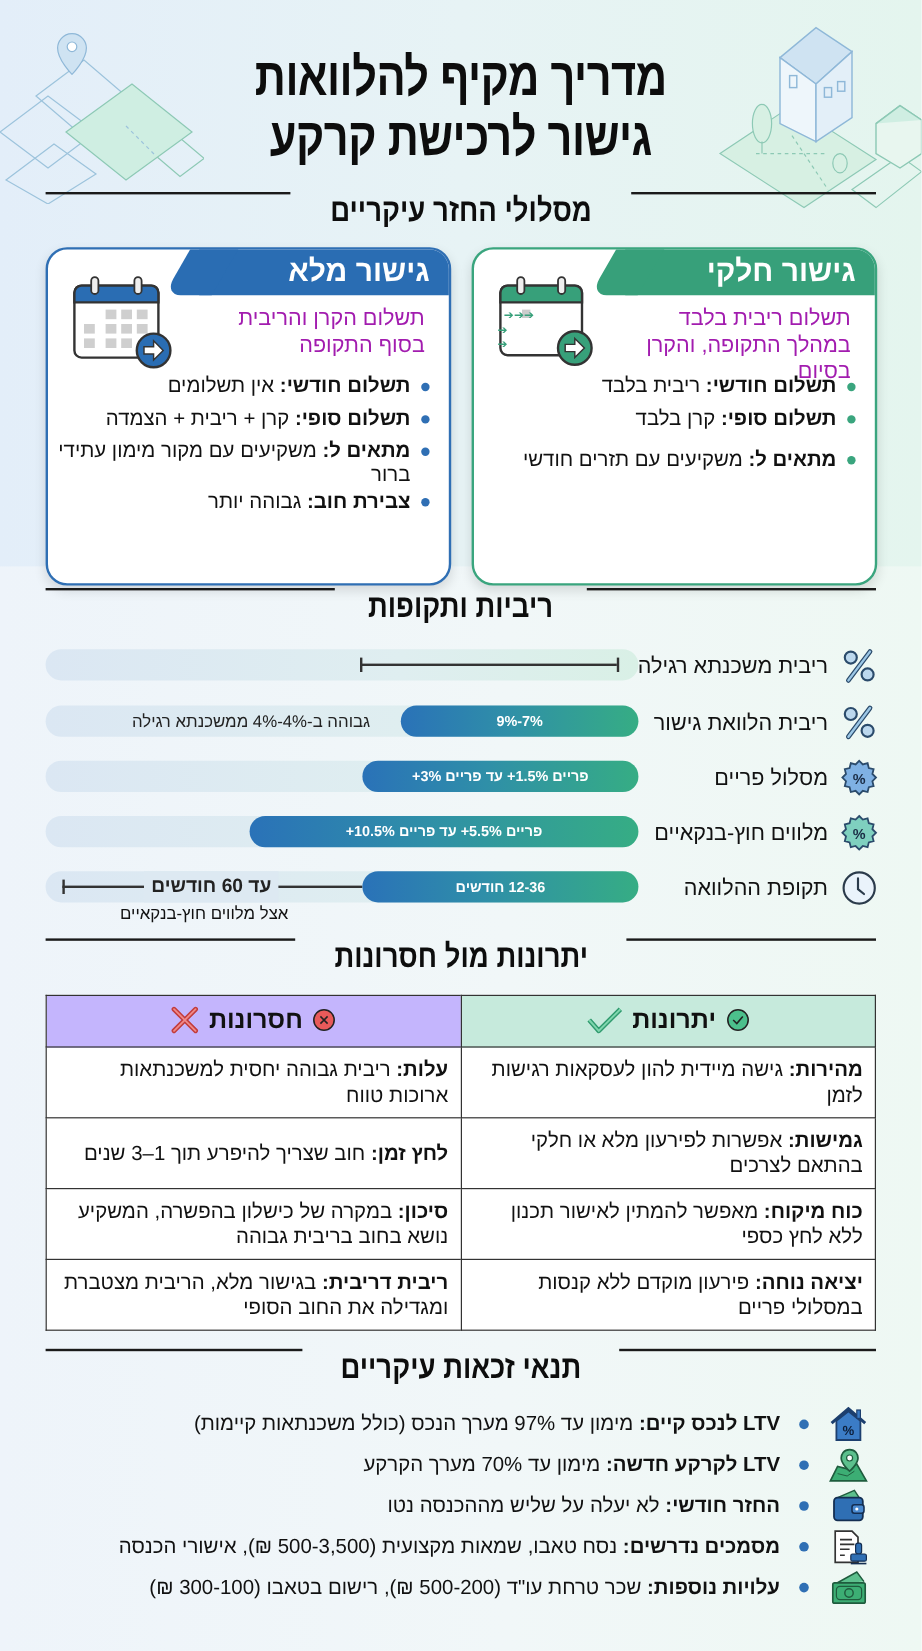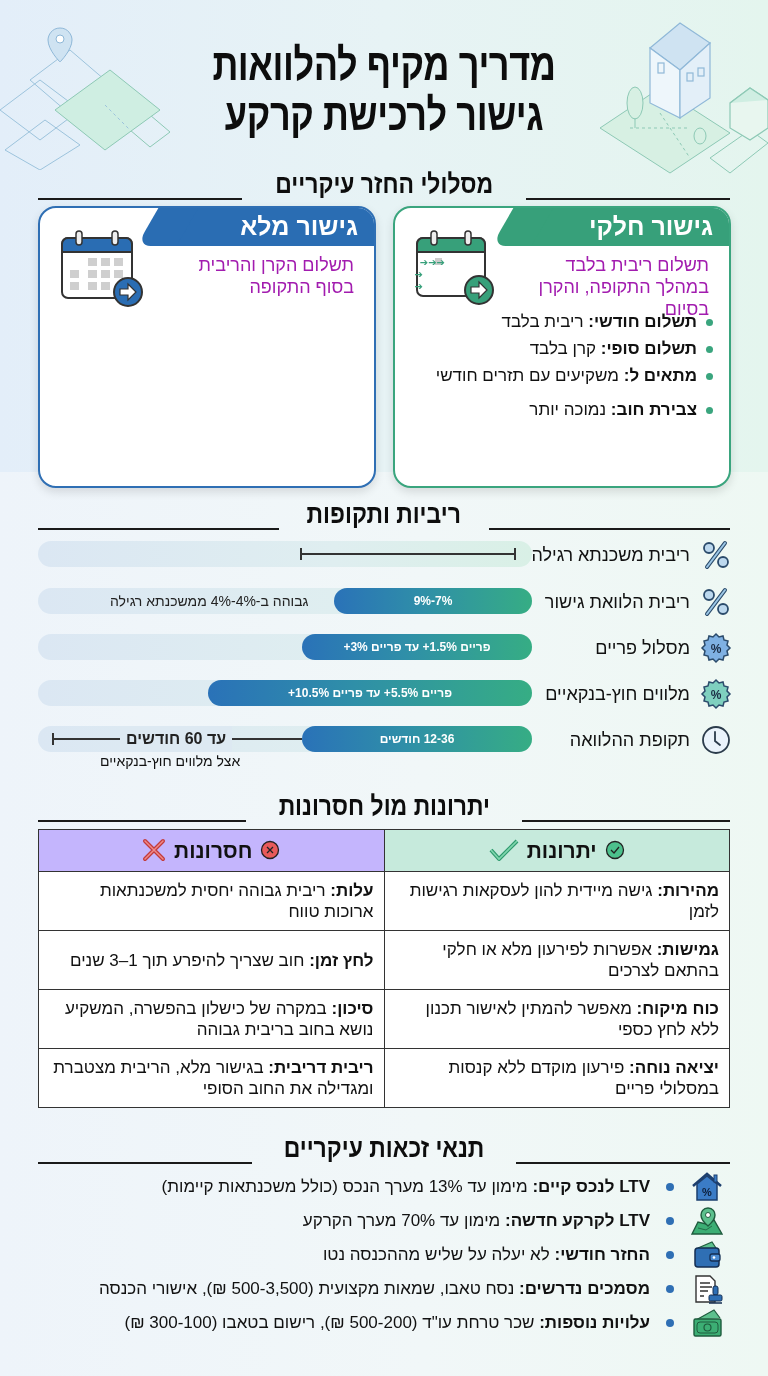--- a/index.html
+++ b/index.html
@@ -18,21 +18,21 @@
   .deco { position: absolute; }
   .title {
     position: absolute; top: 40px; left: 0; width: 768px; text-align: center;
     font-weight: 700; font-size: 44px; line-height: 50px; letter-spacing: -0.5px;
     color: #0d0d0d;
     font-family: "Liberation Sans", sans-serif;
     transform: scaleX(0.82);
   }
   .section-heading {
     position: absolute; left: 38px; width: 692px; height: 40px;
-    display: flex; align-items: flex-end; gap: 14px;
+    display: flex; align-items: flex-start; gap: 14px;
   }
   .section-heading .line { flex: 1; height: 2px; background: #1a1a1a; }
   .section-heading .txt {
     font-weight: 700; font-size: 27px; white-space: nowrap; color: #0d0d0d;
     transform: scaleX(0.85);
   }
 
   
   .card {
     position: absolute; top: 206px; width: 338px; height: 282px;
@@ -182,21 +182,20 @@
       <text x="8" y="60">➔➔➔</text>
     </g>
     <circle cx="64" cy="60" r="14" fill="#37a07a" stroke="#333" stroke-width="2"></circle>
     <path d="M56 57 h8 v-5 l8 8 l-8 8 v-5 h-8 Z" fill="#fff" stroke="#333" stroke-width="1.2"></path>
   </svg>
   <div class="card-desc">תשלום ריבית בלבד במהלך התקופה, והקרן בסיום</div>
   <ul class="card-list">
     <li><b>תשלום חודשי:</b> <span>ריבית בלבד</span></li>
     <li><b>תשלום סופי:</b> <span>קרן בלבד</span></li>
     <li><b>מתאים ל:</b> <span>משקיעים עם תזרים חודשי</span></li>
-    <li><b>צבירת חוב:</b> <span>נמוכה יותר</span></li>
   </ul>
 </div>
 
 <div class="card full">
   <div class="card-tab">גישור מלא</div>
   <svg class="card-cal" width="86" height="80" viewBox="0 0 86 80">
     <rect x="2" y="8" width="70" height="60" rx="6" fill="#fff" stroke="#333" stroke-width="2"></rect>
     <path d="M2 14 a6 6 0 0 1 6 -6 h58 a6 6 0 0 1 6 6 v8 h-70 Z" fill="#2a6db3" stroke="#333" stroke-width="2"></path>
     <rect x="16" y="1" width="6" height="14" rx="3" fill="#eee" stroke="#333" stroke-width="1.5"></rect>
     <rect x="52" y="1" width="6" height="14" rx="3" fill="#eee" stroke="#333" stroke-width="1.5"></rect>
@@ -209,20 +208,26 @@
         <rect x="41" y="40" width="9" height="8"></rect>
         <rect x="54" y="40" width="9" height="8"></rect>
       <rect x="10" y="52" width="9" height="8"></rect>
         <rect x="28" y="52" width="9" height="8"></rect>
         <rect x="41" y="52" width="9" height="8"></rect>
     </g>
     <circle cx="68" cy="62" r="14" fill="#2a6db3" stroke="#333" stroke-width="2"></circle>
     <path d="M60 59 h8 v-5 l8 8 l-8 8 v-5 h-8 Z" fill="#fff" stroke="#333" stroke-width="1.2"></path>
   </svg>
   <div class="card-desc">תשלום הקרן והריבית בסוף התקופה</div>
+  <ul class="card-list">
+    <li><b>תשלום חודשי:</b> <span>אין תשלומים</span></li>
+    <li><b>תשלום סופי:</b> <span>קרן + ריבית + הצמדה</span></li>
+    <li style="margin-bottom:2px"><b>מתאים ל:</b> <span>משקיעים עם מקור מימון עתידי ברור</span></li>
+    <li><b>צבירת חוב:</b> <span>גבוהה יותר</span></li>
+  </ul>
 </div>
 
 <div class="section-heading" style="top:490px">
   <div class="line"></div>
   <div class="txt">ריביות ותקופות</div>
   <div class="line"></div>
 </div>
 
 <div class="rate-row" style="top:541px">
   <svg class="rate-icon" viewBox="0 0 32 32">
@@ -353,21 +358,21 @@
 
 <ul class="elig-list">
   <li>
     <svg class="elig-icon" viewBox="0 0 34 30">
       <path d="M3 14 L17 2 L31 14" fill="none" stroke="#1d3f6e" stroke-width="2.5"></path>
       <path d="M7 12 L17 4 L27 12 L27 28 L7 28 Z" fill="#3b7cc6" stroke="#1d3f6e" stroke-width="1.5"></path>
       <rect x="24" y="3" width="3" height="7" fill="#3b7cc6" stroke="#1d3f6e"></rect>
       <text x="17" y="24" font-size="11" font-weight="bold" text-anchor="middle" fill="#0d1f3a">%</text>
     </svg>
     <span class="dot"></span>
-    <span><b>LTV לנכס קיים:</b> <span>מימון עד 13% מערך הנכס (כולל משכנתאות קיימות)</span></span>
+    <span><b>LTV לנכס קיים:</b> <span>מימון עד 97% מערך הנכס (כולל משכנתאות קיימות)</span></span>
   </li>
   <li>
     <svg class="elig-icon" viewBox="0 0 34 30">
       <path d="M2 28 L8 16 L16 18 L24 14 L32 28 Z" fill="#3cae74" stroke="#1f5c3e" stroke-width="1.4"></path>
       <path d="M8 22 L16 24 L22 20" fill="none" stroke="#1f5c3e" stroke-width="0.8"></path>
       <path d="M18 2 C13 2 11 6 11 9 C11 14 18 20 18 20 C18 20 25 14 25 9 C25 6 23 2 18 2 Z" fill="#5cc08d" stroke="#1f5c3e" stroke-width="1.4"></path>
       <circle cx="18" cy="9" r="2.5" fill="#fff" stroke="#1f5c3e"></circle>
     </svg>
     <span class="dot"></span>
     <span><b>LTV לקרקע חדשה:</b> <span>מימון עד 70% מערך הקרקע</span></span>

